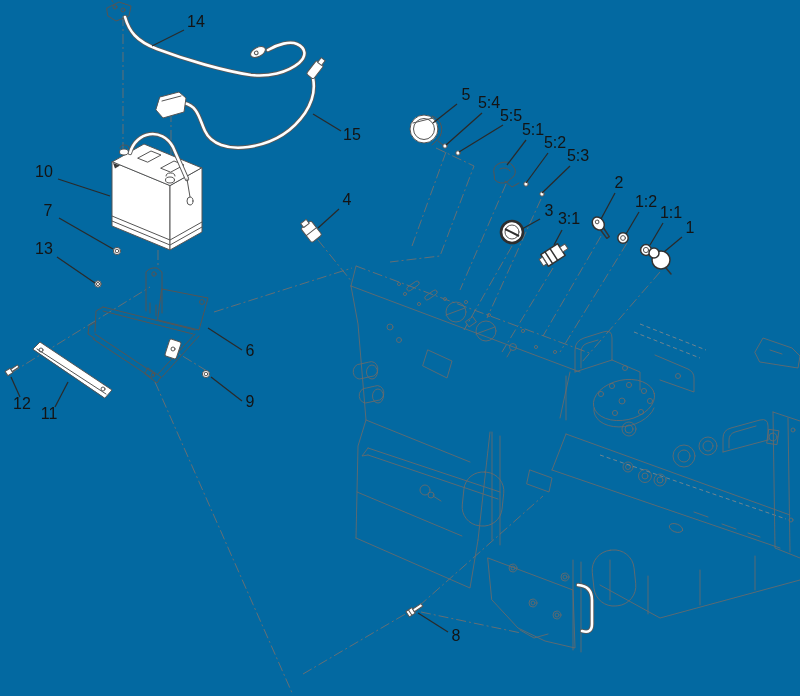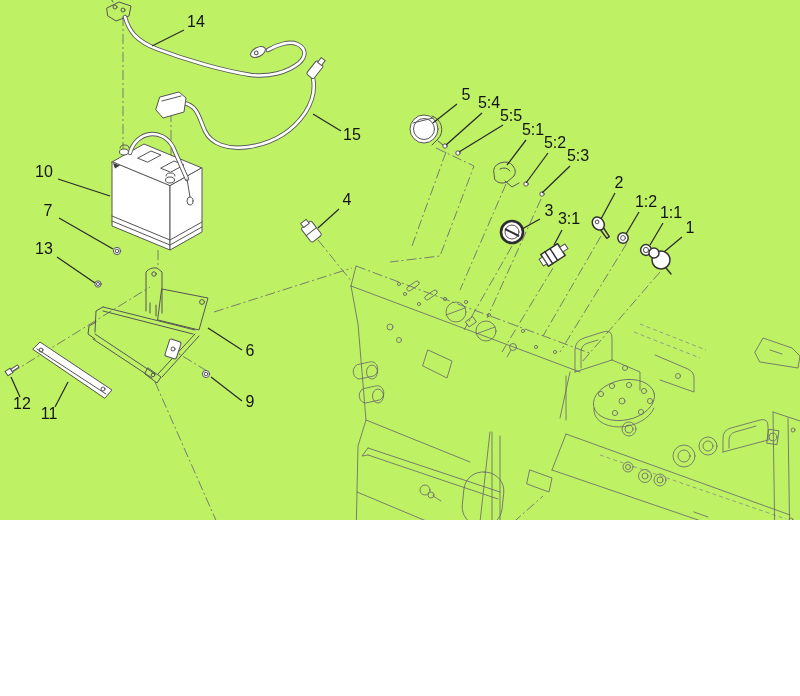--- a/index.html
+++ b/index.html
@@ -1,16 +1,16 @@
 <!DOCTYPE html>
 <html><head>
 <meta charset="utf-8">
 <style>
   html,body{margin:0;padding:0;background:#ffffff;}
-  .stage{position:relative;width:800px;height:520px;background:#bef264;overflow:hidden;
+  .stage{position:relative;width:800px;height:696px;background:#0369a1;overflow:hidden;
          font-family:"Liberation Sans", sans-serif;}
   svg{display:block;}
   
   .s  {stroke:#555;fill:none;stroke-width:1;stroke-linejoin:round;stroke-linecap:round;}
   .sb {stroke:#333;fill:none;stroke-width:1.5;stroke-linejoin:round;stroke-linecap:round;}
   .ch {stroke:#6a6a6a;fill:none;stroke-width:.85;stroke-linejoin:round;stroke-linecap:round;}
   .dd {stroke:#6f6f6f;fill:none;stroke-width:.9;stroke-dasharray:10 3 2 3;}
   .hz {stroke:#8a8a8a;fill:none;stroke-width:.8;stroke-dasharray:4 3;}
   .cableO{stroke:#5a5a5a;fill:none;stroke-width:4.4;stroke-linecap:round;}
   .cableI{stroke:#ffffff;fill:none;stroke-width:2.6;stroke-linecap:round;}

